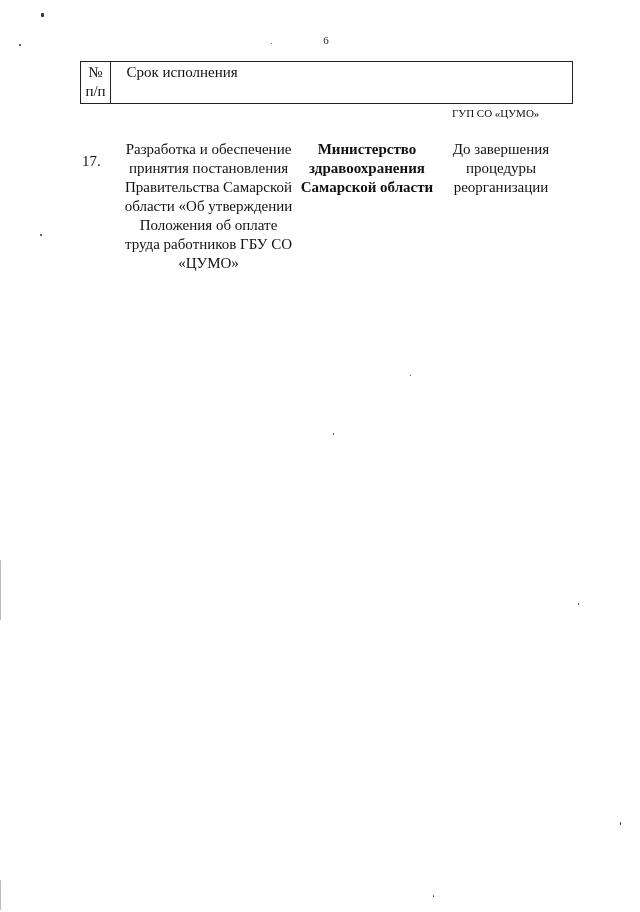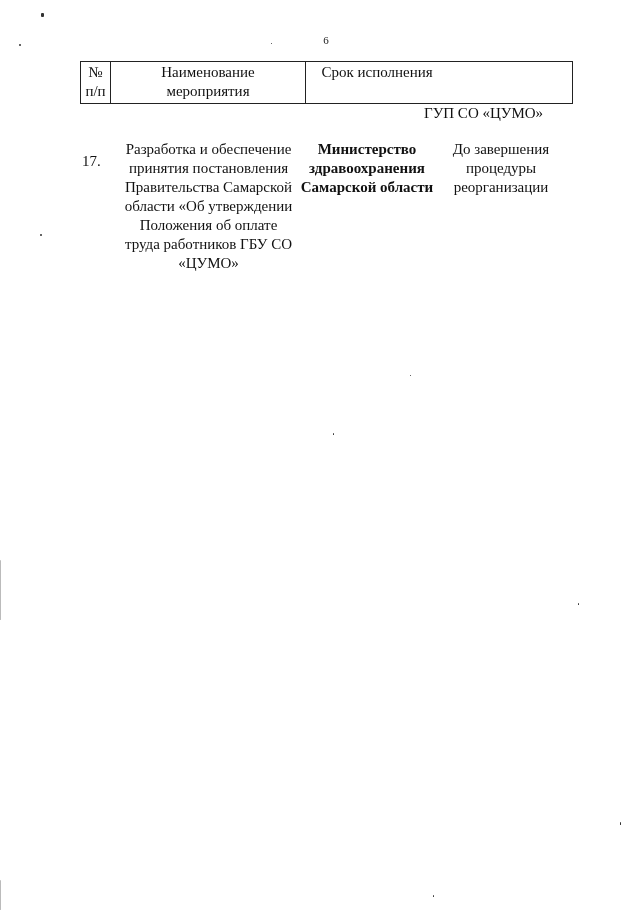--- a/index.html
+++ b/index.html
@@ -20,21 +20,21 @@
     box-sizing: border-box; border-right: 1.2px solid #222; height: 100%;
     font-size: 15px; line-height: 19px; text-align: center; padding-top: 1px;
     white-space: pre-line;
   }
   .hcell:last-child { border-right: none; text-align: center; }
   .c1 { width: 30px; }
   .c2 { width: 195px; }
   .c3 { width: 126px; }
   .c4 { width: 140px; padding-left: 2px; }
   .continuation {
-    position: absolute; left: 424px; top: 104px; font-size: 15px; line-height: 19px;
+    position: absolute; left: 452px; top: 104px; font-size: 11px; line-height: 19px;
   }
   .row { position: absolute; top: 140px; left: 0; width: 640px; }
   .rcell {
     position: absolute; font-size: 15px; line-height: 19px; text-align: center;
     white-space: pre-line;
   }
   .r-num { left: 82px; width: 30px; text-align: left; margin-top: 12px; }
   .r-name { left: 112px; width: 193px; }
   .r-resp { left: 292px; width: 150px; font-weight: bold; }
   .r-term { left: 428px; width: 146px; text-align: center; }
@@ -42,22 +42,20 @@
 </style>
 </head>
 <body>
 
 <div>
   <div class="page-number">6</div>
 
   <div class="header-table">
     <div class="hcell c1">№
 п/п</div>
-    <div class="hcell c2">Наименование
-мероприятия</div>
     <div class="hcell c4">Срок исполнения</div>
   </div>
 
   <div class="continuation">ГУП СО «ЦУМО»</div>
 
   <div class="row">
     <div class="rcell r-num">17.</div>
     <div class="rcell r-name">Разработка и обеспечение
 принятия постановления
 Правительства Самарской

